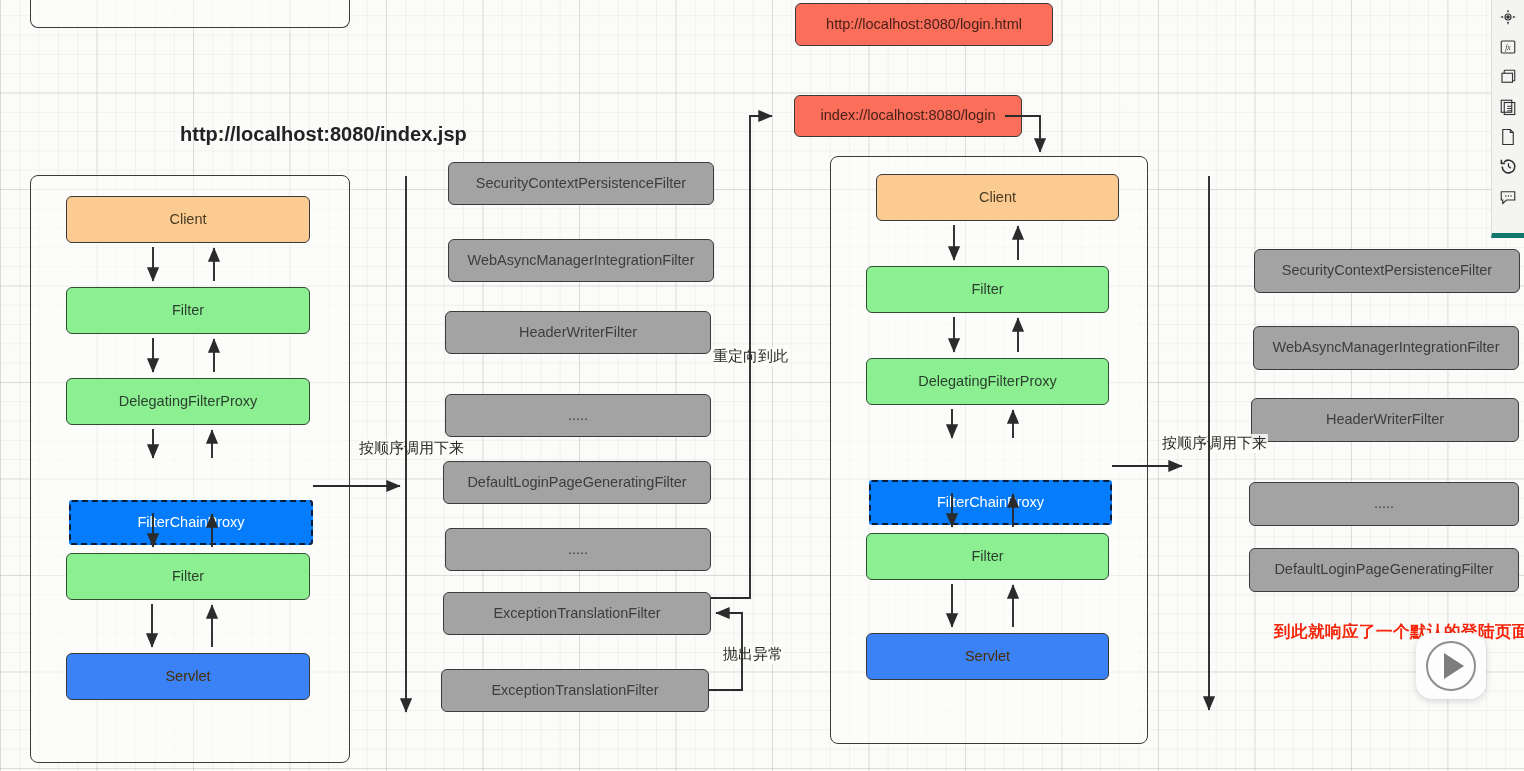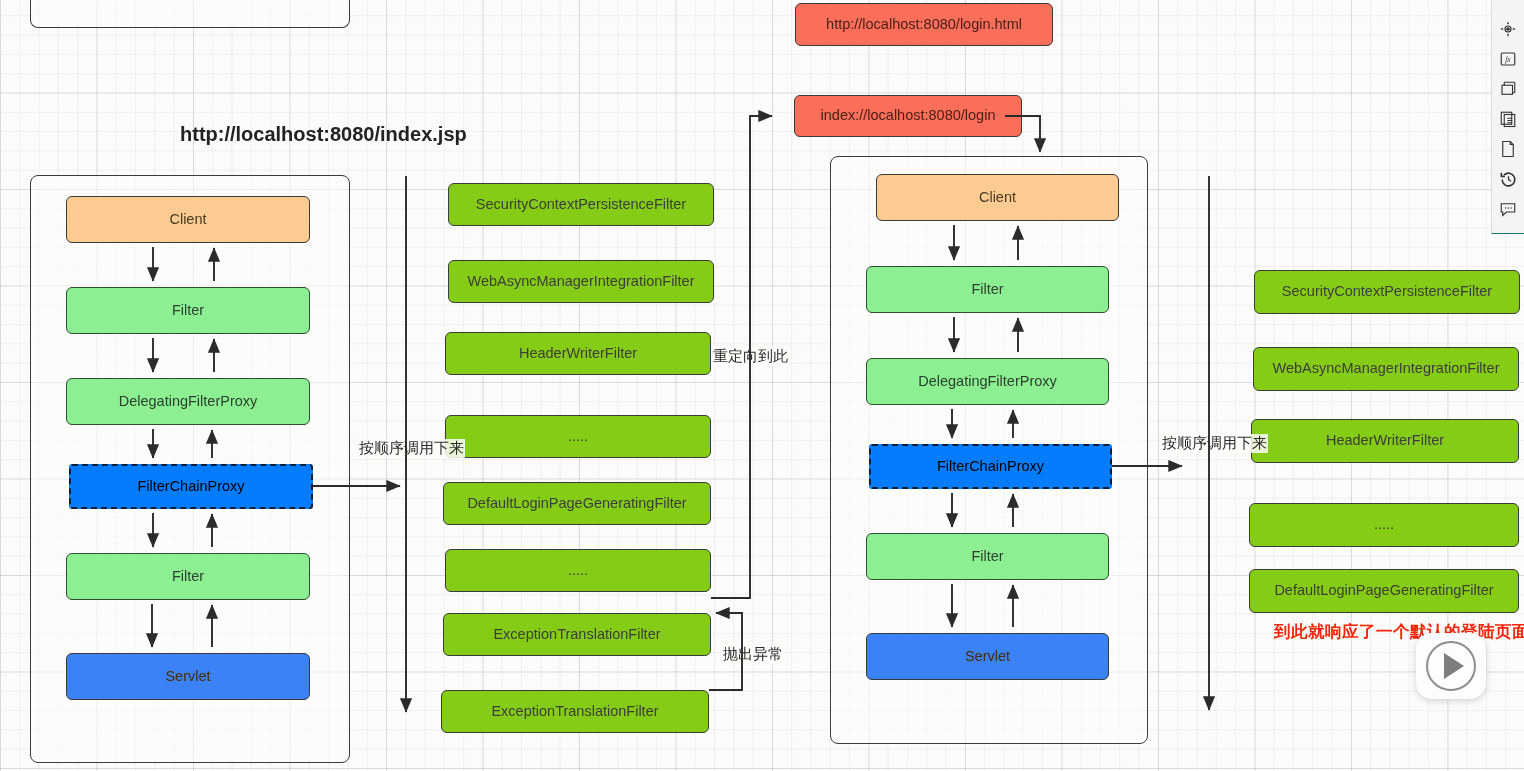--- a/index.html
+++ b/index.html
@@ -39,25 +39,25 @@
     align-items: center;
     justify-content: center;
     text-align: center;
     font-size: 14.5px;
     color: #3d3d3d;
     background: #fdfdfb;
     line-height: 1.2;
   }
   .node.client   { background:#FBCB91; border-color:#3a3a3a; color:#4a3a22; }
   .node.green    { background:#8CEF92; border-color:#2f4f33; color:#2c402e; }
-  .node.blue     { background:#057CFC; border-color:#0a1d3a; color:#000000;
-                   border-style: dashed; border-width: 2.5px; border-radius: 3px; }
+  .node.blue     { background:#057CFC; border-color:#0a1d3a; color:#ffffff;
+                   border-style: dashed; border-width: 2.5px; border-radius: 3px; margin-top: 36px; }
   .node.servlet  { background:#3b82f6; border-color:#3a3a3a; color:#4a2c05; }
   .node.redurl   { background:#FA6E5A; border-color:#3a3a3a; color:#4a2018;margin-left:17px; }
-  .node.plain    { background:#84cc16;margin-top:21px; }
+  .node.plain    { background:#a3a3a3; }
 
   
   .frame {
     border: 1.8px solid #3b3b3b;
     border-radius: 8px;
     background: rgba(253,253,251,0.55);
   }
   .frame-cut {
     border: 1.8px solid #3b3b3b;
     border-top: none;
@@ -91,27 +91,26 @@
   #wires { position:absolute; left:0; top:0; width:1524px; height:771px; pointer-events:none; }
 
   
   #toolbar {
     position: absolute;
     right: 0px; top: 0px;
     width: 32px;
     height: 228px;
     background: #f4f4f2;
     border-left: 1px solid #dcdcda;
-    border-bottom: 1px solid #0f766e;
+    border-bottom: 5px solid #0f766e;
     display: flex;
     flex-direction: column;
     align-items: center;
     padding-top: 5px;
     gap: 7px;
-    justify-content: center;
   }
   .tbtn {
     width: 26px; height: 23px;
     display: flex; align-items: center; justify-content: center;
     color: #3a3a3a;
     cursor: pointer;
   }
   .tbtn svg { display:block; }
 
   

